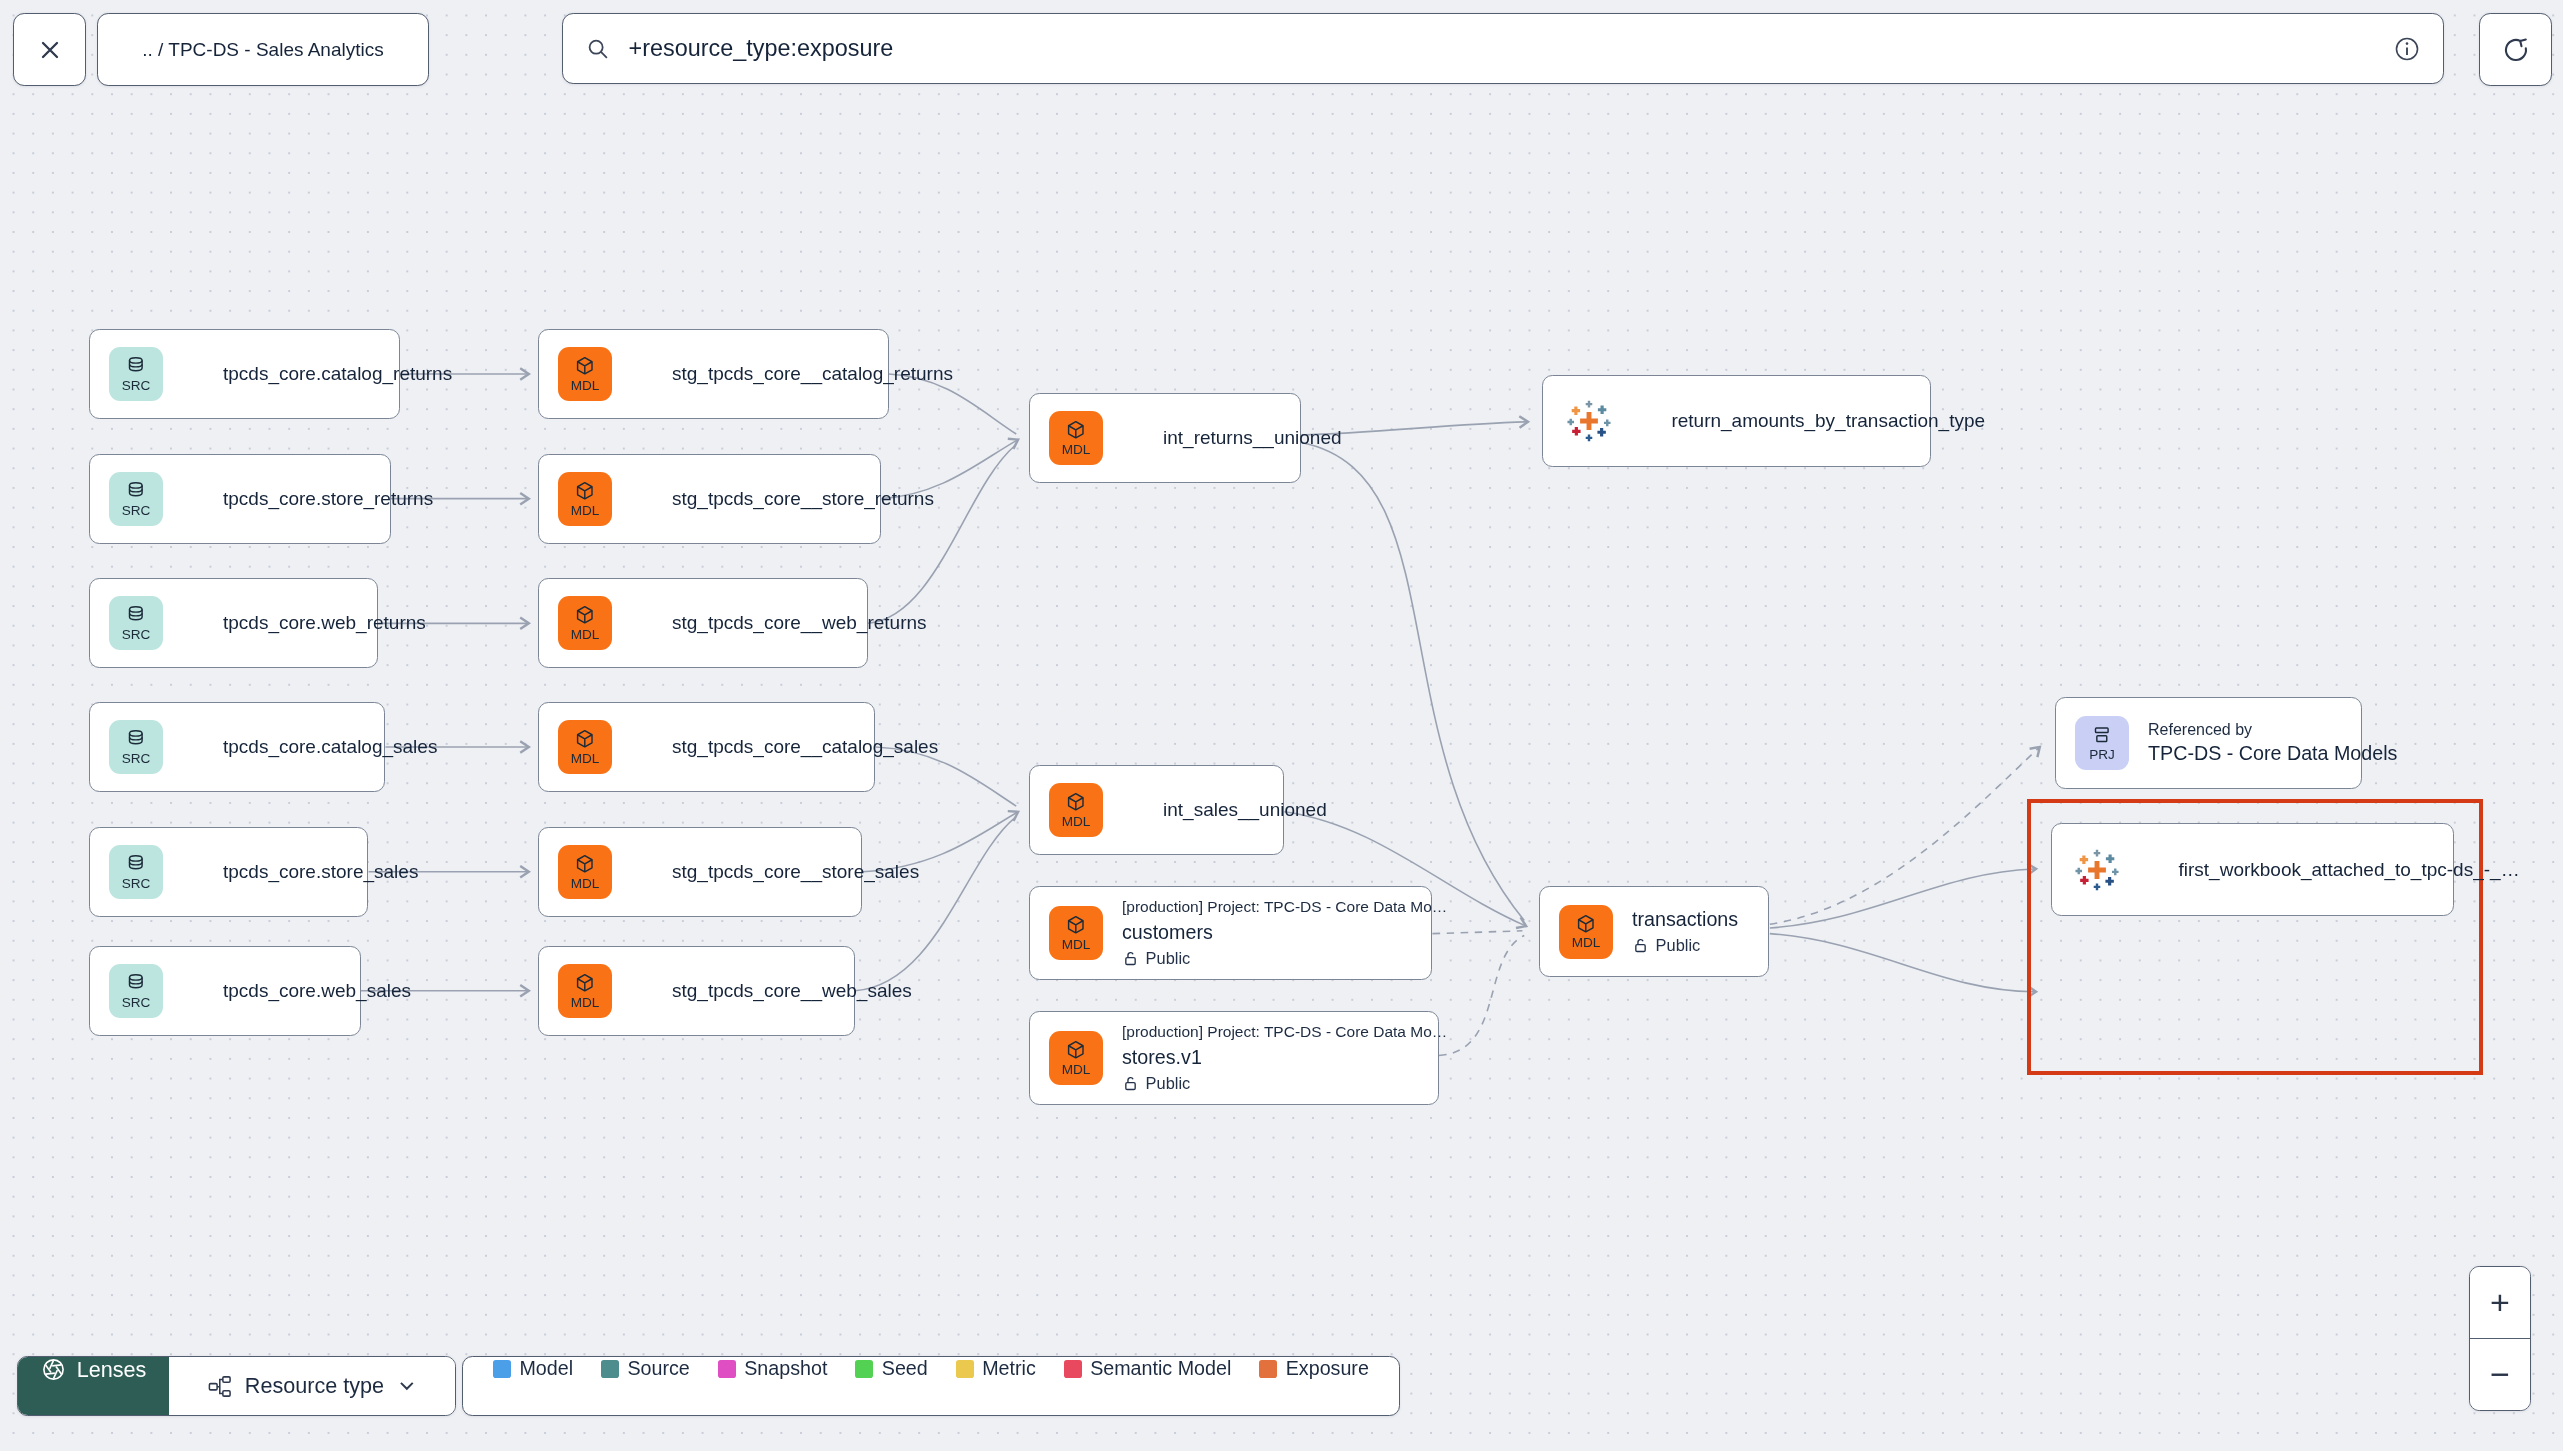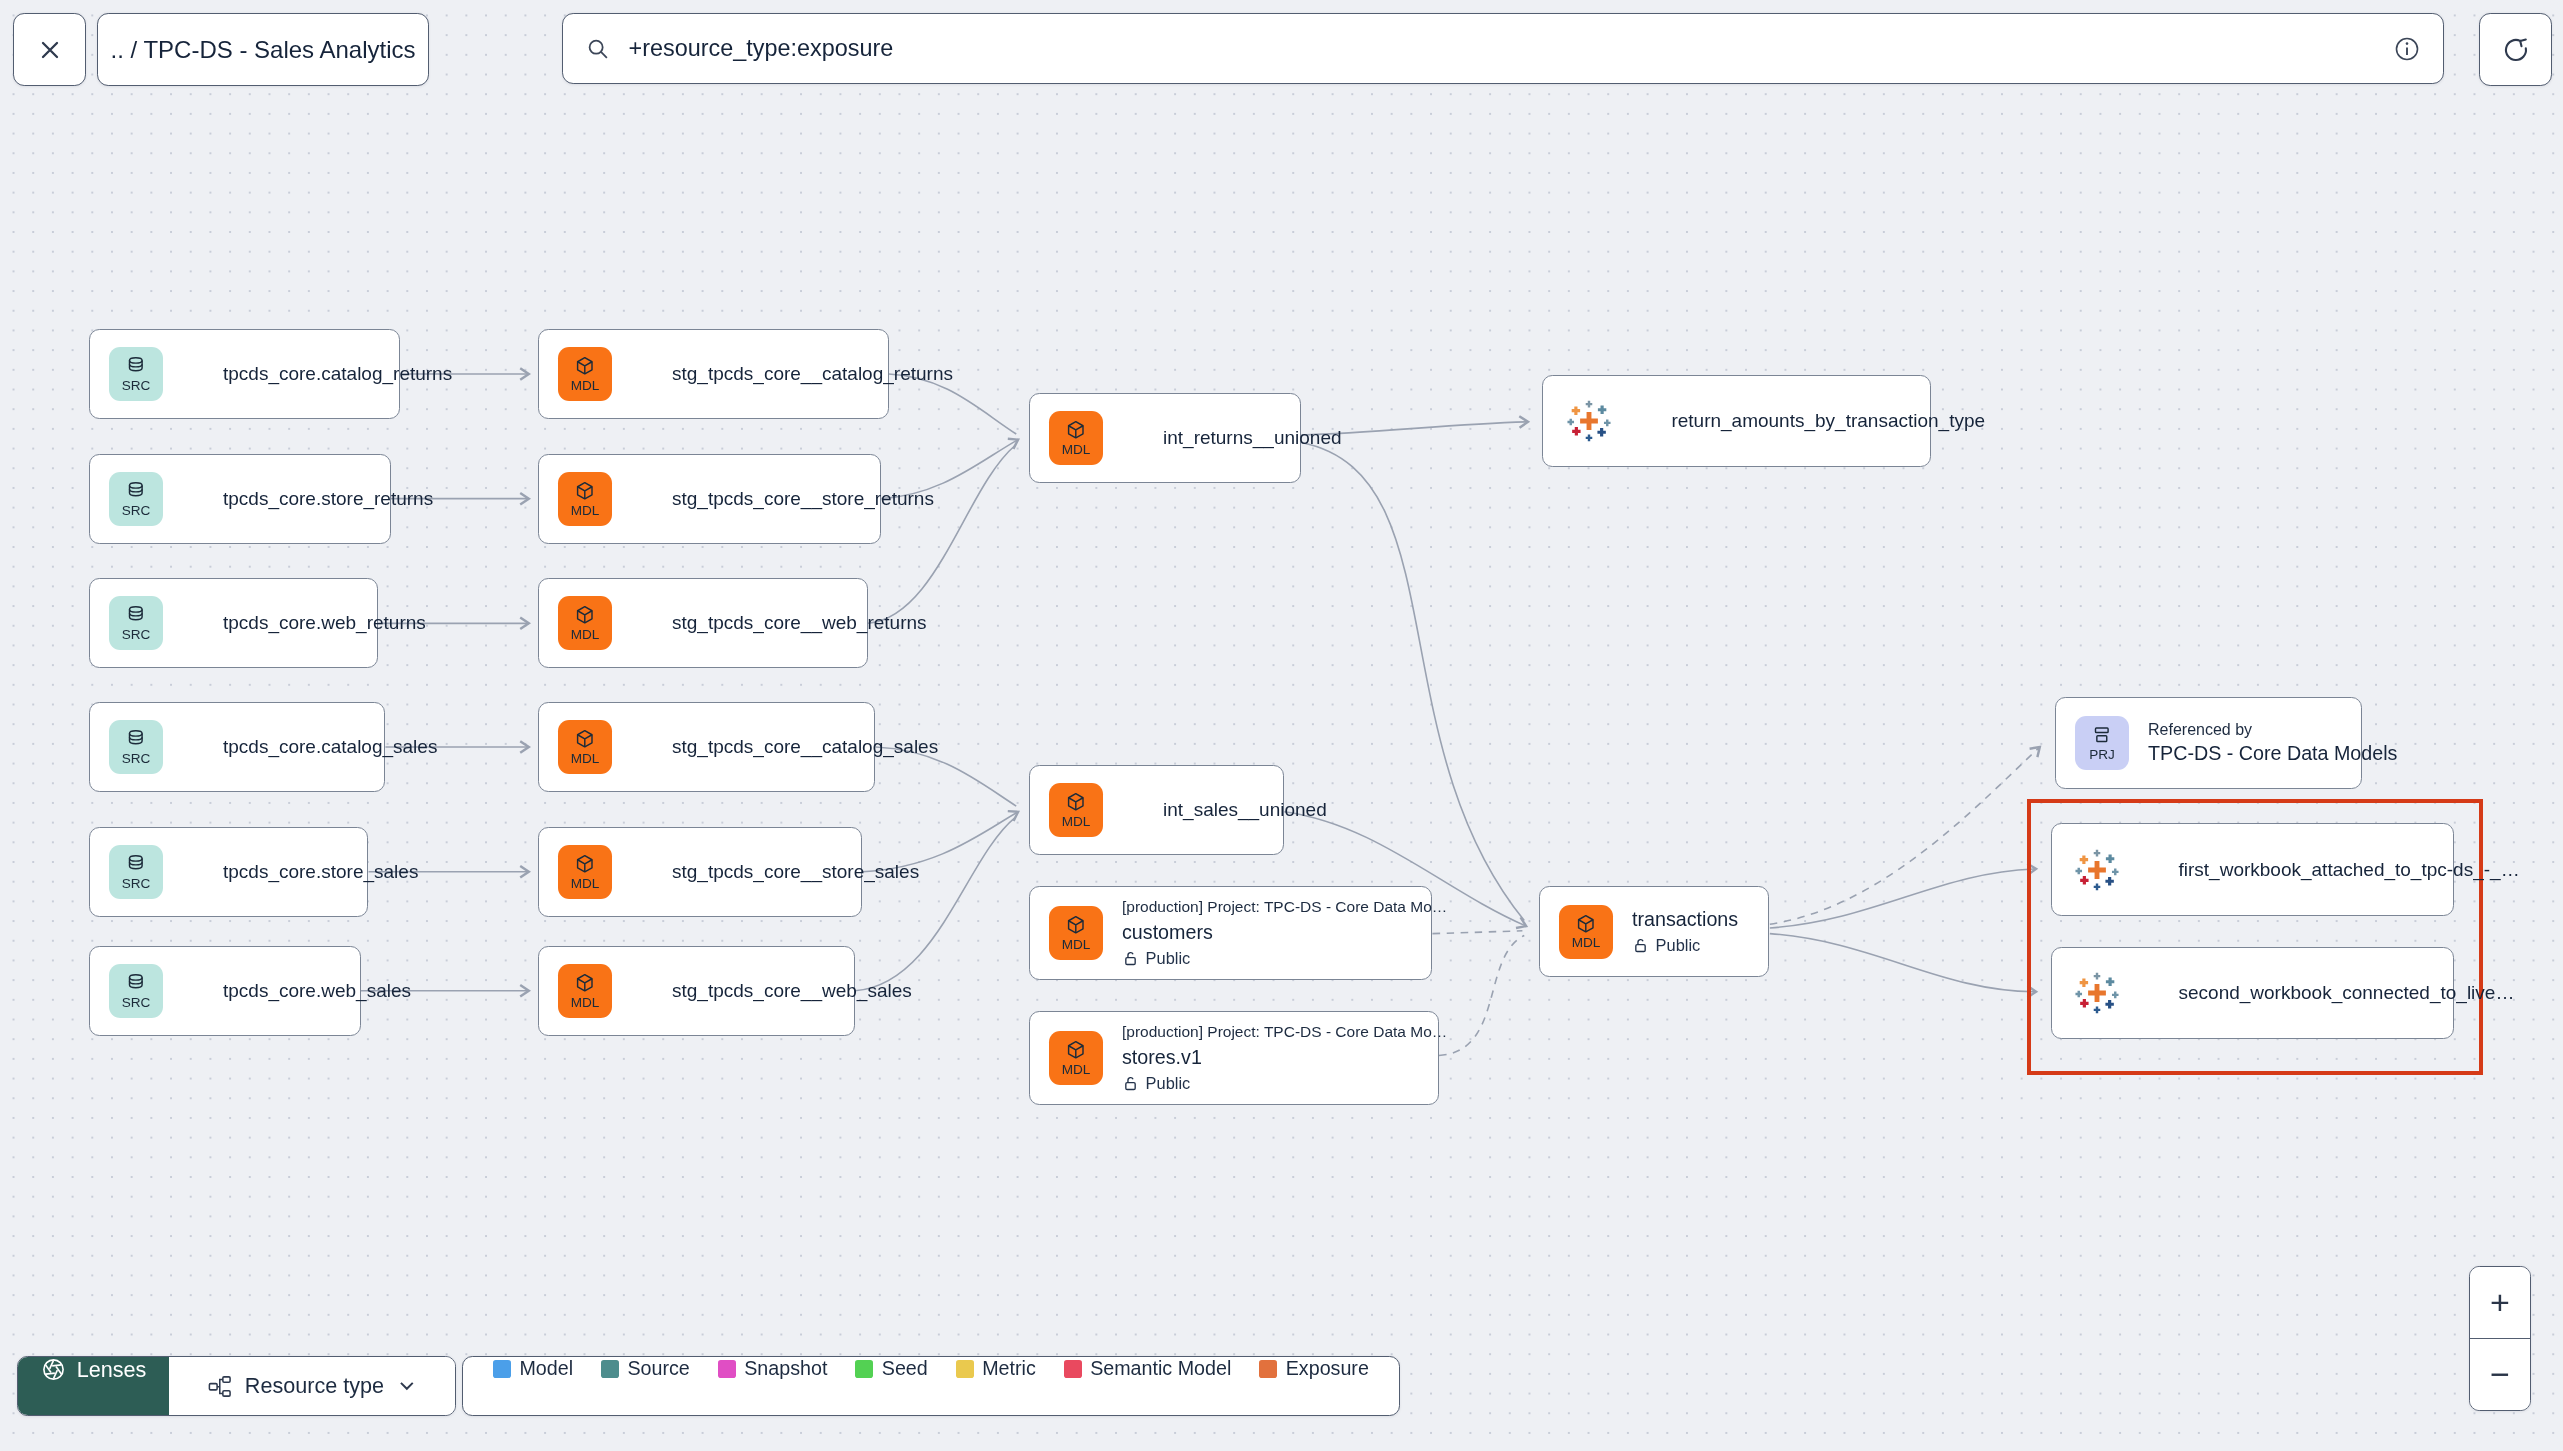--- a/index.html
+++ b/index.html
@@ -17,21 +17,21 @@
     background-size:19.7px 19.7px;
     background-position:3.7px 5.6px;
   }
   
   .chrome-btn{
     position:absolute;background:#fff;border:1.9px solid #525d70;border-radius:11.2px;
     box-shadow:0 0.9px 2.8px rgba(20,30,50,.08);
     display:flex;align-items:center;justify-content:center;cursor:pointer;z-index:20;
   }
   #close-btn{left:13px;top:13px;width:71px;height:71px;}
-  #breadcrumb-chip{left:97px;top:13px;width:330px;height:71px;font-size:24px;color:#16243a;text-align:center;}
+  #breadcrumb-chip{left:97px;top:13px;width:330px;height:71px;font-size:19px;color:#16243a;text-align:center;}
   #search-bar{
     position:absolute;left:562px;top:13px;width:1882px;height:71px;background:#fff;
     border:1.9px solid #525d70;border-radius:11.2px;display:flex;align-items:center;
     box-shadow:0 0.9px 2.8px rgba(20,30,50,.08);z-index:20;padding:0 20.6px;box-sizing:border-box;
   }
   #search-input{
     flex:1;border:none;outline:none;font-family:"Liberation Sans",sans-serif;
     font-size:23.4px;color:#16243a;margin-left:15px;background:transparent;
   }
   #refresh-btn{left:2479px;top:13px;width:71px;height:71px;}
@@ -377,34 +377,20 @@
       <path d="M9.5,8 V17 M5,12.5 H14" stroke="#ef9543" stroke-width="3.4"></path>
       <path d="M37.5,7 V16 M33,11.5 H42" stroke="#5c8aa0" stroke-width="3.4"></path>
       <path d="M4,21 V28 M0.5,24.5 H7.5" stroke="#6f94a8" stroke-width="2.6"></path>
       <path d="M43,22 V29 M39.5,25.5 H46.5" stroke="#6f94a8" stroke-width="2.6"></path>
       <path d="M10,30 V39 M5.5,34.5 H14.5" stroke="#c72035" stroke-width="3.4"></path>
       <path d="M37,31 V40 M32.5,35.5 H41.5" stroke="#275085" stroke-width="3.4"></path>
       <path d="M23.5,38 V45 M20,41.5 H27" stroke="#2c5b8f" stroke-width="2.6"></path>
     </svg>
     <span class="nlabel">first_workbook_attached_to_tpc-ds_-_…</span>
   </div>
-  <div class="node" style="left:2051px;top:947px;width:403px;height:92px;padding-left:22.5px">
-    <svg class="tabicon" width="44" height="44" viewBox="0 0 47 47" fill="none">
-      <path d="M23.5,14 V33 M14,23.5 H33" stroke="#e8762d" stroke-width="5.2"></path>
-      <path d="M23.5,2 V9 M20,5.5 H27" stroke="#7b95a5" stroke-width="2.6"></path>
-      <path d="M9.5,8 V17 M5,12.5 H14" stroke="#ef9543" stroke-width="3.4"></path>
-      <path d="M37.5,7 V16 M33,11.5 H42" stroke="#5c8aa0" stroke-width="3.4"></path>
-      <path d="M4,21 V28 M0.5,24.5 H7.5" stroke="#6f94a8" stroke-width="2.6"></path>
-      <path d="M43,22 V29 M39.5,25.5 H46.5" stroke="#6f94a8" stroke-width="2.6"></path>
-      <path d="M10,30 V39 M5.5,34.5 H14.5" stroke="#c72035" stroke-width="3.4"></path>
-      <path d="M37,31 V40 M32.5,35.5 H41.5" stroke="#275085" stroke-width="3.4"></path>
-      <path d="M23.5,38 V45 M20,41.5 H27" stroke="#2c5b8f" stroke-width="2.6"></path>
-    </svg>
-    <span class="nlabel">second_workbook_connected_to_live…</span>
-  </div>
 
   <div class="chrome-btn" id="close-btn">
     <svg width="30" height="30" viewBox="0 0 30 30" fill="none" stroke="#2f3a4e" stroke-width="2.3" stroke-linecap="round">
         <path d="M8,8 L22,22 M22,8 L8,22"></path>
       </svg>
   </div>
   <div class="chrome-btn" id="breadcrumb-chip">
     <span>.. / TPC-DS - Sales Analytics</span>
   </div>
   <div id="search-bar">

